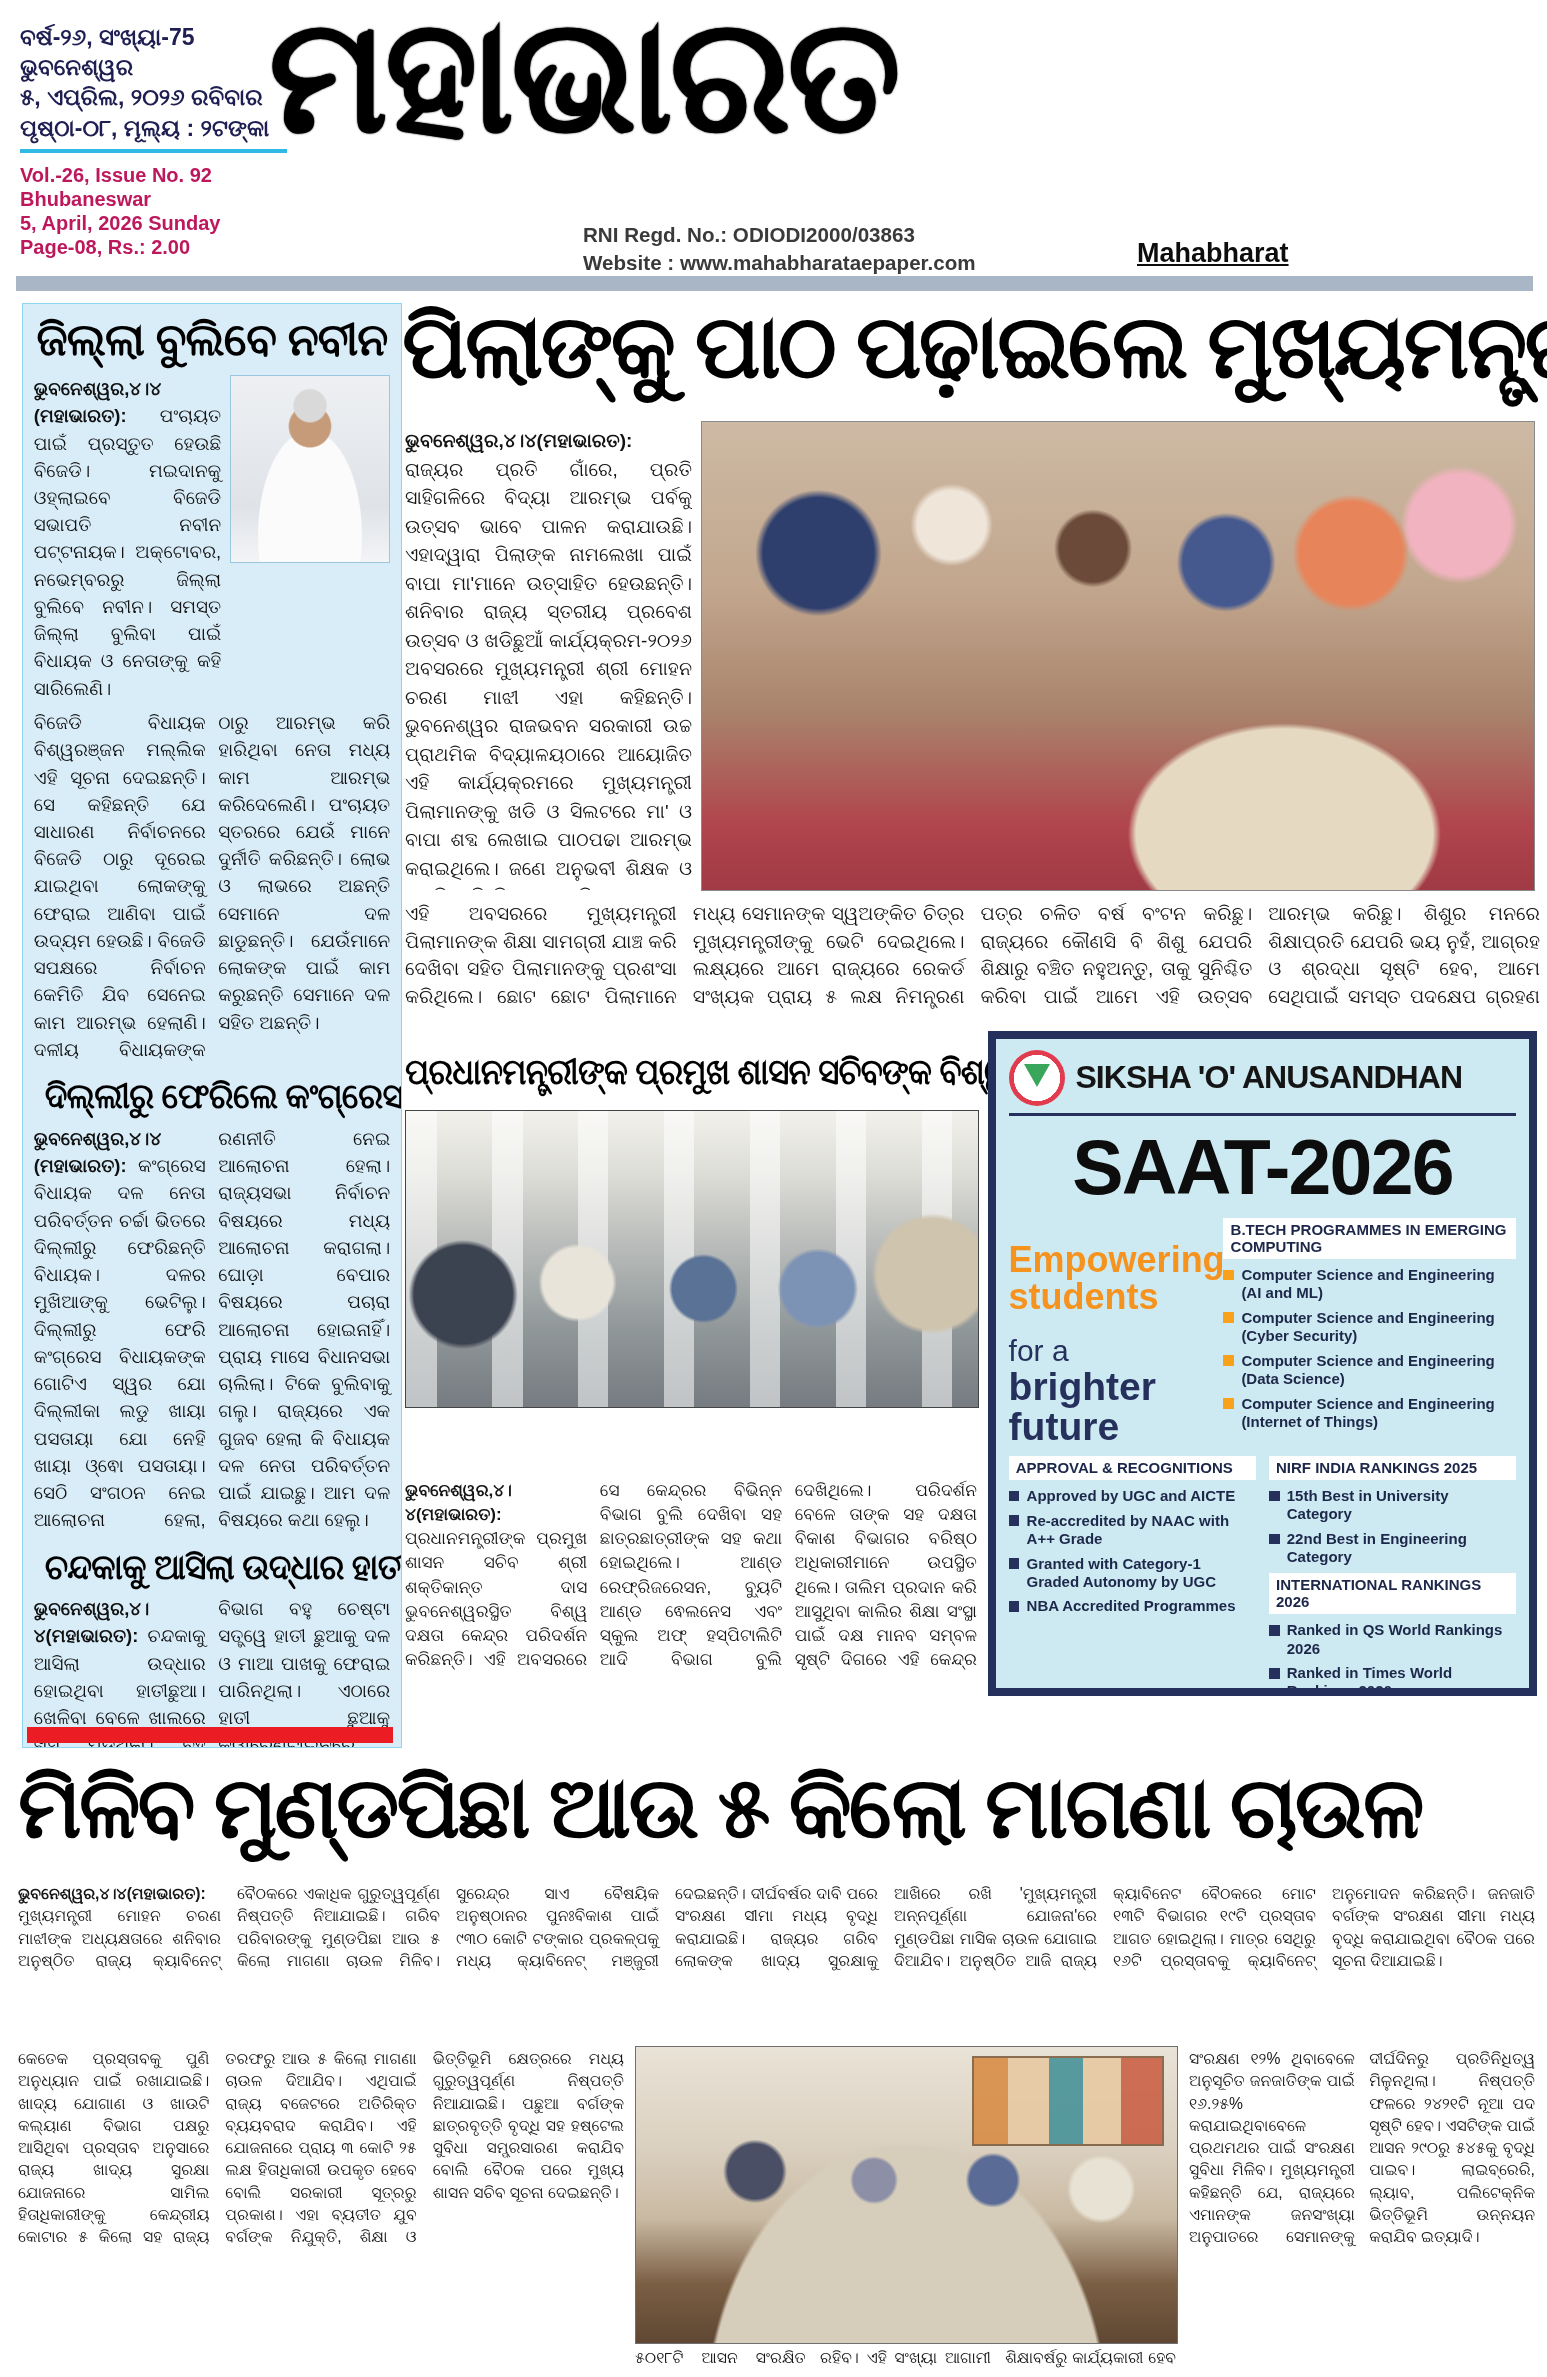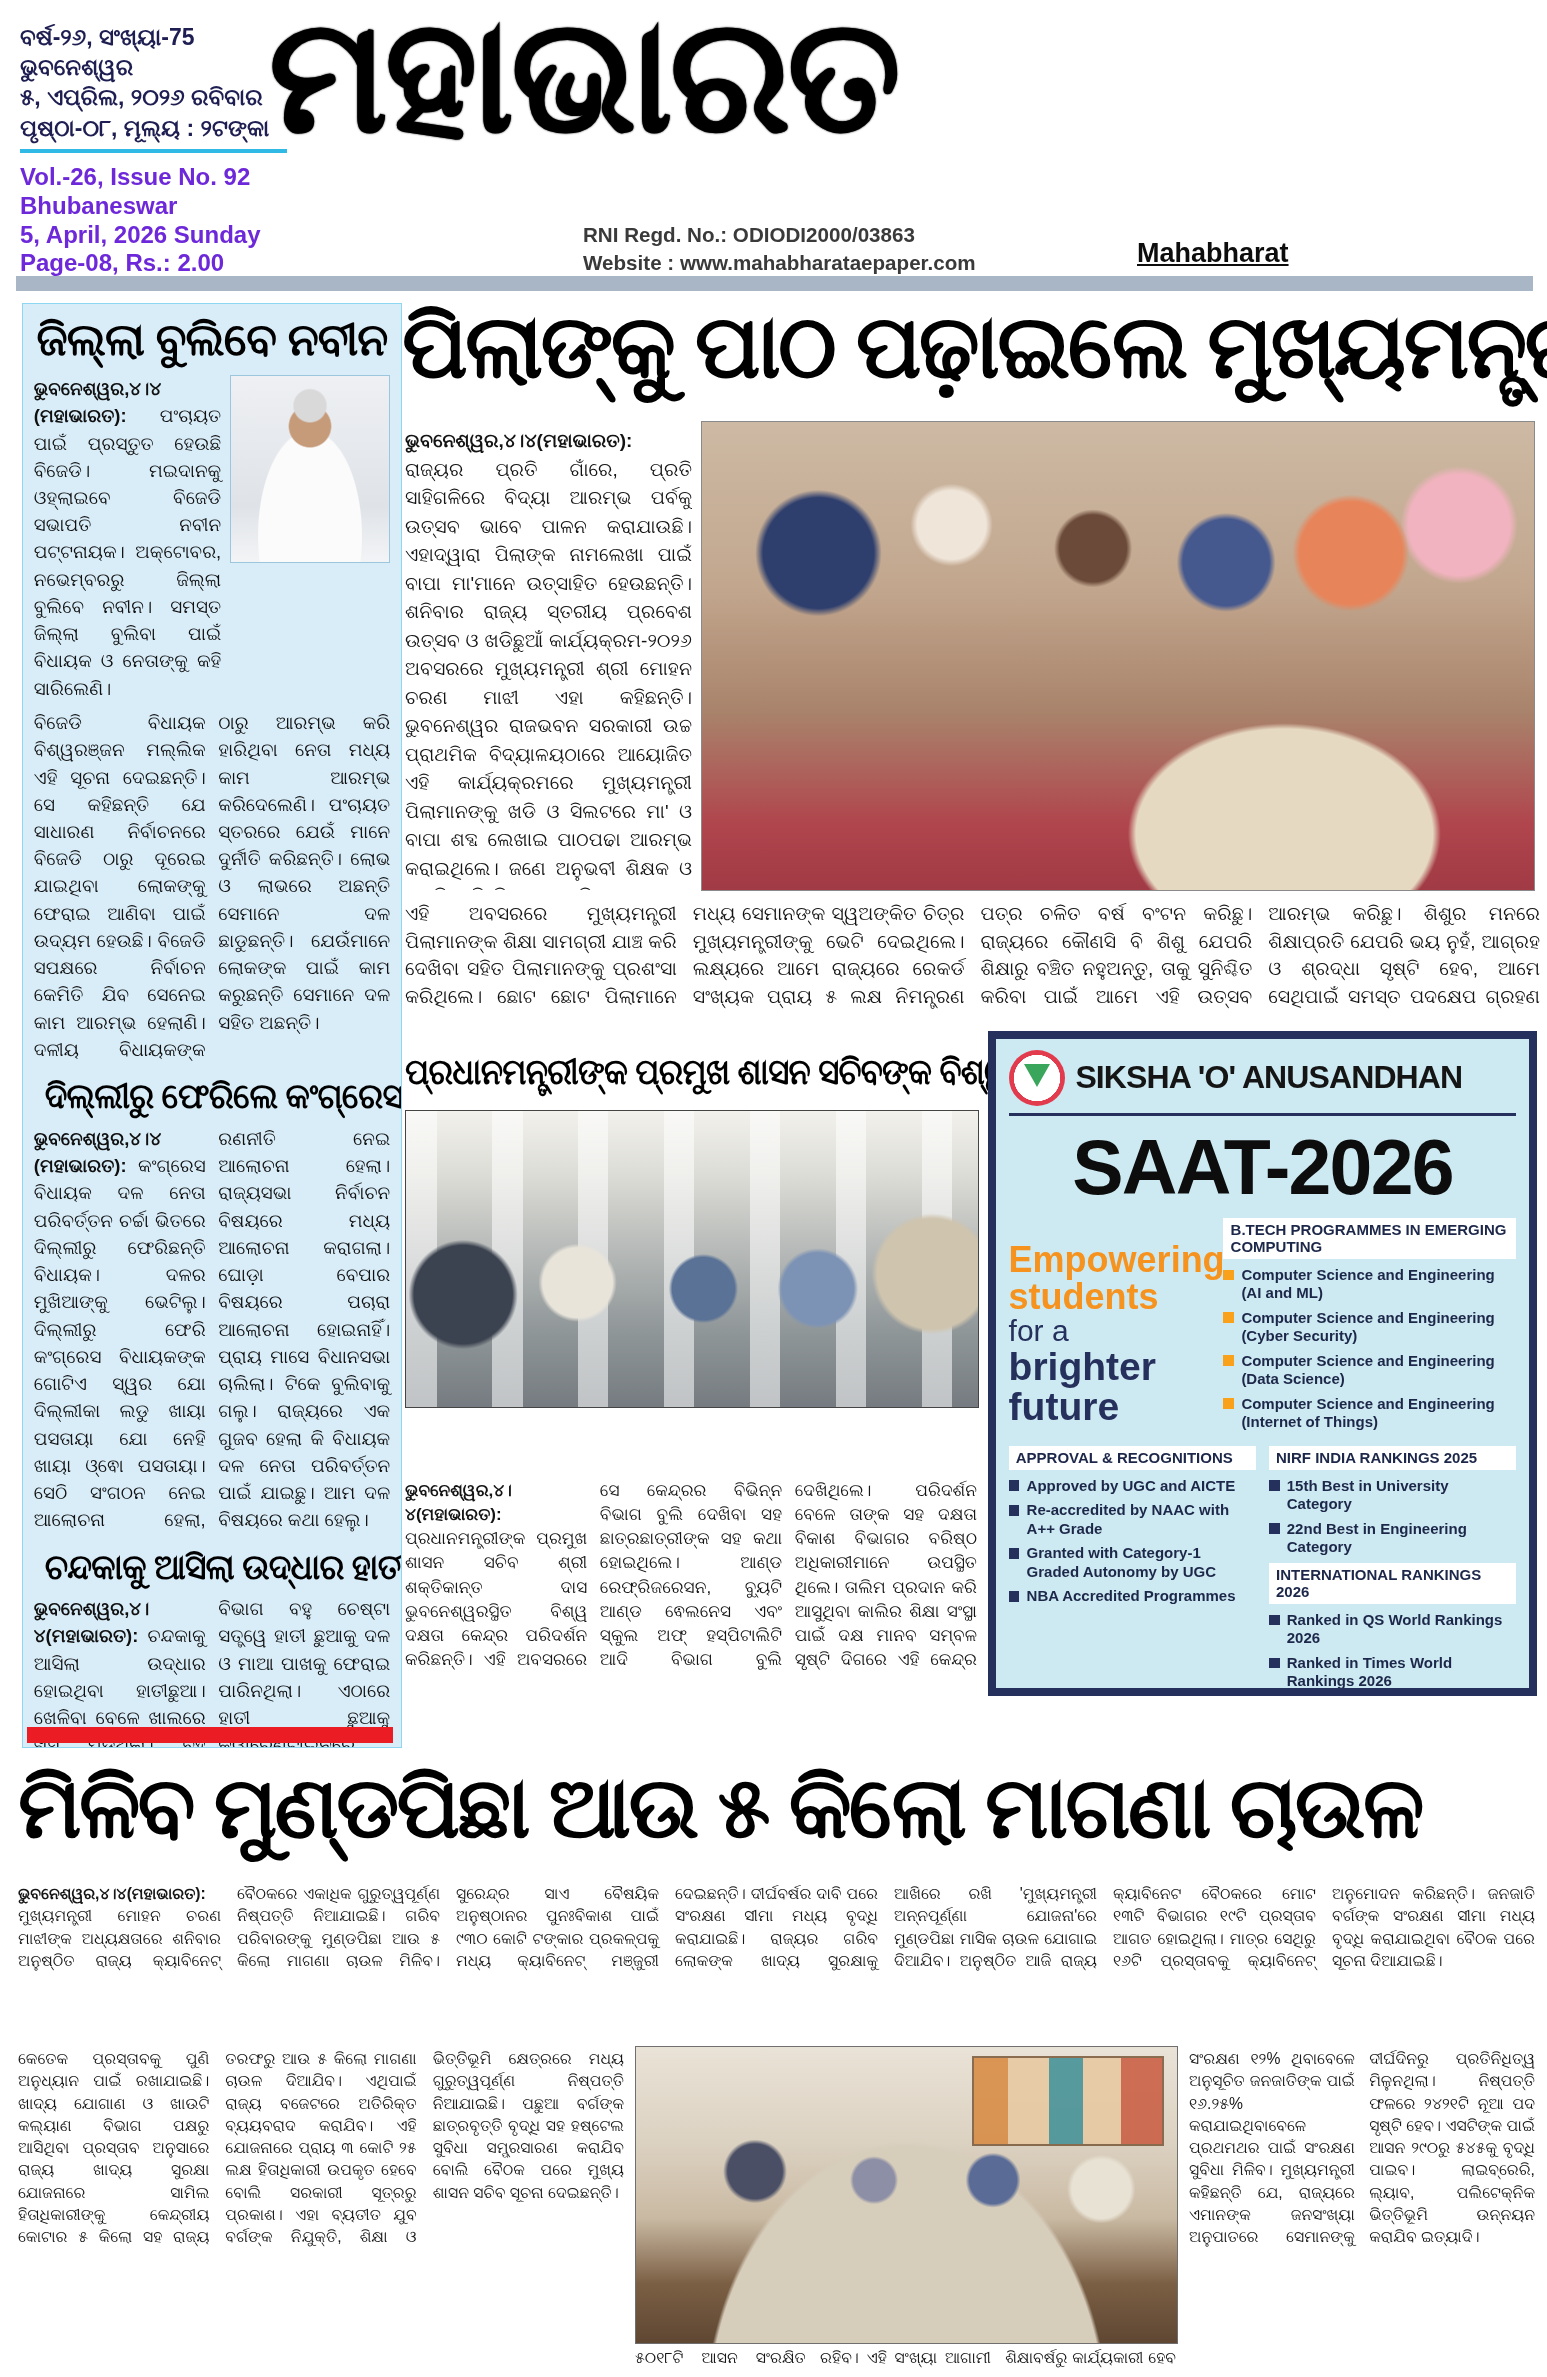--- a/index.html
+++ b/index.html
@@ -4,21 +4,21 @@
 <style>
   html,body{margin:0;padding:0;}
   body{
     width:1547px;height:2377px;position:relative;background:#ffffff;
     font-family:"Liberation Sans","DejaVu Sans",sans-serif;color:#141414;overflow:hidden;
   }
   .abs{position:absolute;}
   
   #odia-info{left:20px;top:21.5px;width:359px;font-size:23px;font-weight:bold;color:#1e1e52;line-height:1.32;}
   #cyan-rule{left:20px;top:149px;width:267px;height:3.6px;background:#2fb9e4;}
-  #en-info{left:20px;top:163px;width:377px;font-size:24px;font-weight:bold;color:#6d28d9;line-height:1.2;}
+  #en-info{left:20px;top:163px;width:377px;font-size:20px;font-weight:bold;color:#be185d;line-height:1.2;}
   #masthead{left:175px;top:-16px;width:816px;text-align:center;font-size:160px;font-weight:bold;color:#000;
     letter-spacing:-3.6px;text-shadow:0 0 1.8px #000;}
   #rni-block{left:583px;top:221px;width:466px;font-size:20.6px;font-weight:bold;color:#3a3a3a;line-height:1.35;}
   #masthead-en{left:1137px;top:238px;width:215px;font-size:27px;font-weight:bold;color:#0d0d0d;
     text-decoration:underline;}
   #gray-bar{left:16px;top:276px;width:1517px;height:15.2px;background:#a9b6c5;}
   
   #left-box{left:22px;top:303px;width:380px;height:1445px;background:#d9edf9;border:1.8px solid #8ed7f3;
     box-sizing:border-box;padding:7.2px 10.8px 27px;overflow:hidden;}
   #left-red-bar{left:3.6px;bottom:3.6px;height:16px;width:366px;background:#ec1c24;}
@@ -82,21 +82,21 @@
   .ad-head{display:flex;align-items:center;gap:10.8px;border-bottom:3.6px solid #25305c;padding-bottom:7.2px;}
   .soa-logo{width:56px;height:56px;border-radius:50%;flex:none;position:relative;
     background:radial-gradient(circle at 50% 50%, #ffffff 0 58%, #e23b4e 59% 100%);}
   .soa-logo .tri{position:absolute;left:50%;top:14.3px;transform:translateX(-50%);width:0;height:0;
     border-left:13.4px solid transparent;border-right:13.4px solid transparent;border-top:23px solid #3aa65c;}
   .ad-org{font-size:32px;font-weight:bold;color:#151515;letter-spacing:-0.9px;}
   .ad-title{font-size:77px;font-weight:bold;text-align:center;color:#0d0d0d;letter-spacing:-1.8px;margin:7.2px 0 5.4px;}
   .ad-mid{display:flex;gap:10.8px;}
   .tagline{width:204px;flex:none;line-height:1.04;padding-top:23px;}
   .tag-or{color:#f6921e;font-weight:bold;font-size:36px;}
-  .tag-nv{color:#25305c;font-size:30px;}
+  .tag-nv{color:#25305c;font-size:30px;margin-top:20px;}
   .tag-nvb{color:#25305c;font-weight:bold;font-size:39px;}
   .strip{background:#ffffff;font-weight:bold;color:#1c2749;font-size:15px;padding:3.6px 7.2px;margin:0 0 7.2px;}
   .ad-item{display:flex;gap:7.2px;margin-bottom:6.3px;font-size:15px;font-weight:bold;color:#1c2749;line-height:1.22;}
   .sq{width:10.8px;height:10.8px;margin-top:3.6px;flex:none;}
   .sq-or{background:#f9a11b;} .sq-nv{background:#25305c;}
   .ad-cols{display:flex;gap:12.6px;margin-top:8px;}
   .ad-col{flex:1;}
   .ad-footer{background:#25305c;color:#ffffff;text-align:center;font-weight:bold;font-size:26px;
     padding:10.8px 3.6px;margin-top:10.8px;line-height:1.35;}
   

